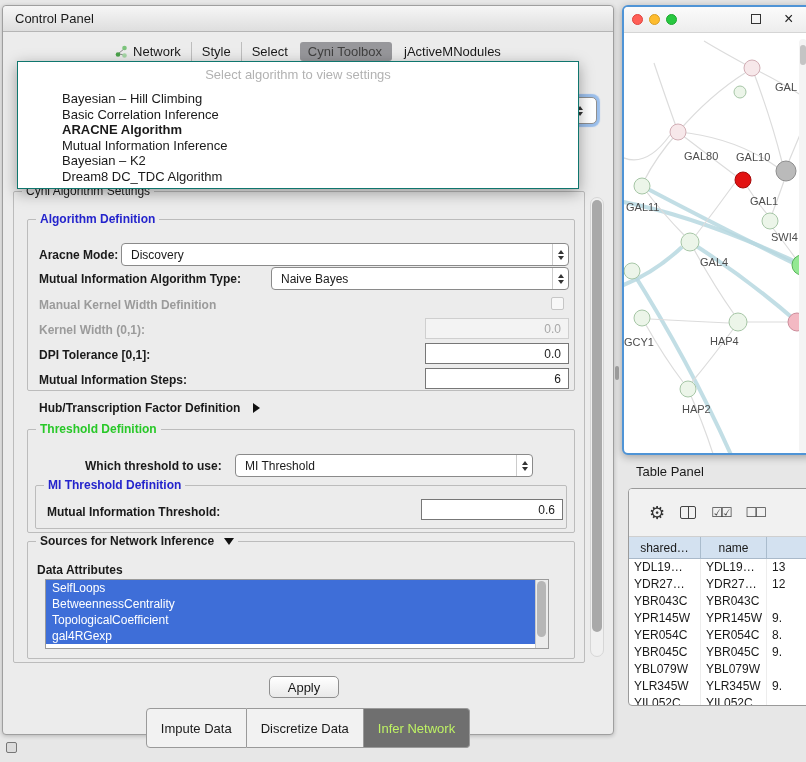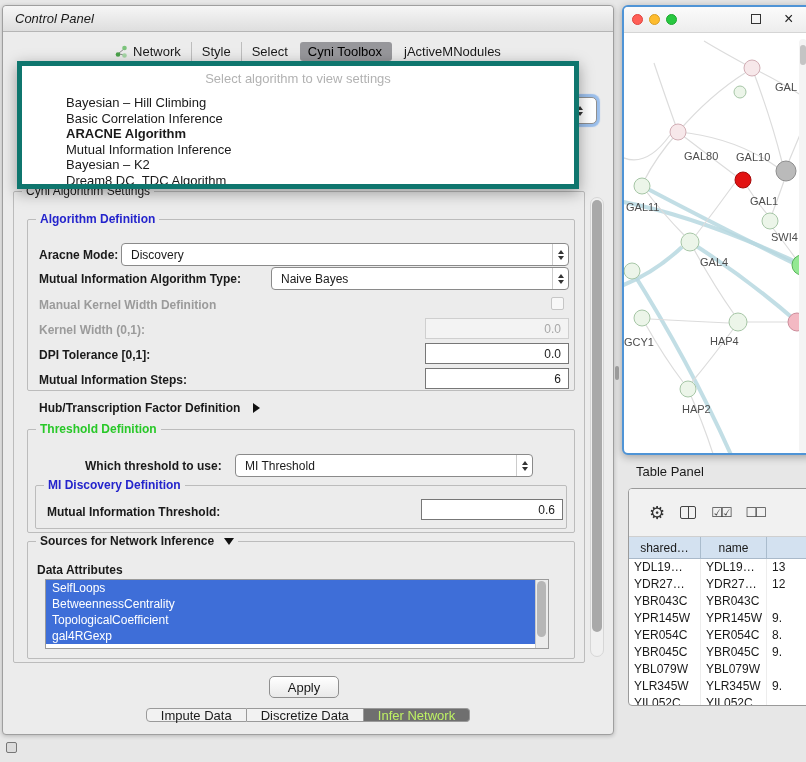--- a/index.html
+++ b/index.html
@@ -5,31 +5,31 @@
   html,body{margin:0;padding:0;background:#e7e7e7;}
   *{box-sizing:border-box;}
   .screen{position:relative;width:806px;height:762px;overflow:hidden;background:#e7e7e7;
           font-family:"Liberation Sans","DejaVu Sans",sans-serif;color:#1a1a1a;}
 
   
   .cp{position:absolute;left:2px;top:5px;width:612px;height:730px;background:#ececec;
       border:1px solid #9f9f9f;border-radius:4px;box-shadow:0 1px 4px rgba(0,0,0,.22);}
   .cp-titlebar{position:absolute;left:0;top:0;right:0;height:26px;
       background:linear-gradient(#f6f6f6,#dedede);border-bottom:1px solid #b5b5b5;
-      border-radius:4px 4px 0 0;display:flex;align-items:center;padding-left:12px;font-size:13px;font-style:italic;}
+      border-radius:4px 4px 0 0;display:flex;align-items:center;padding-left:12px;font-size:13px;}
   .cp-tabs{position:absolute;left:0;top:31px;right:0;height:24px;display:flex;
       justify-content:center;align-items:flex-end;font-size:13px;}
   .cp-tab{display:flex;align-items:center;gap:5px;padding:2px 10px;white-space:nowrap;cursor:default;}
   .cp-tab + .cp-tab{border-left:1px solid #bdbdbd;}
-  .cp-tab.selected{background:#97979b;color:#000000;border-radius:3px;margin:0 2px;border-left:none;padding-left:8px;}
+  .cp-tab.selected{background:#97979b;color:#404040;border-radius:3px;margin:0 2px;border-left:none;padding-left:8px;}
   .cp-tab.selected + .cp-tab{border-left:none;}
 
   
   .algo-popup{position:absolute;left:14px;top:55px;width:562px;height:128px;background:#fff;
-      border:5px solid #0f766e;box-shadow:0 4px 14px rgba(0,0,0,.35);z-index:30;font-size:13px;overflow:hidden;}
+      border:1px solid #0f766e;box-shadow:0 4px 14px rgba(0,0,0,.35);z-index:30;font-size:13px;overflow:hidden;}
   .popup-placeholder{color:#b2b2b2;text-align:center;padding:5px 0 9px;}
   .popup-item{padding-left:4px;line-height:15.5px;white-space:nowrap;margin-left:40px;}
   .popup-item.selected{font-weight:bold;}
 
   .combo-fragment{position:absolute;left:560px;top:91px;width:34px;height:27px;background:#fff;
       border:1px solid #8f8f8f;border-radius:5px;z-index:10;display:flex;align-items:center;
       justify-content:center;box-shadow:0 0 1px 3px rgba(100,160,235,.6);}
 
   
   .groupbox{position:absolute;border:1px solid #bcbcbc;border-radius:2px;}
@@ -62,21 +62,21 @@
   .attr-scroll{position:absolute;right:0;top:0;width:13px;height:100%;background:#ececec;border-left:1px solid #c9c9c9;}
   .attr-scroll .thumb{position:absolute;left:1px;top:1px;width:9px;height:56px;background:#b6b6b6;border-radius:5px;}
 
   .settings-scroll{position:absolute;left:587px;top:191px;width:14px;height:460px;background:#f0f0f0;
       border:1px solid #d6d6d6;border-radius:7px;}
   .settings-scroll .thumb{position:absolute;left:1px;top:2px;width:10px;height:432px;background:#a9a9a9;border-radius:6px;}
 
   .apply-btn{position:absolute;left:266px;top:670px;width:70px;height:22px;border:1px solid #8f8f8f;border-radius:5px;
       background:linear-gradient(#ffffff,#e9e9e9);font-size:13px;display:flex;align-items:center;justify-content:center;}
 
-  .bottom-tabs{position:absolute;left:0;right:0;top:702px;height:14px;display:flex;justify-content:center;font-size:13px;border-radius:9px;}
+  .bottom-tabs{position:absolute;left:0;right:0;top:702px;height:40px;display:flex;justify-content:center;font-size:13px;border-radius:9px;}
   .bt{display:flex;align-items:center;padding:0 14px;background:#f2f2f2;border:1px solid #9a9a9a;border-left:none;}
   .bt:first-child{border-left:1px solid #9a9a9a;border-radius:4px 0 0 4px;}
   .bt:last-child{border-radius:0 4px 4px 0;}
   .bt.selected{background:#6f6f6f;color:#bef264;}
 
   
   .net-win{position:absolute;left:622px;top:5px;width:192px;height:450px;background:#fff;
       border:2px solid #4f94d6;border-radius:6px;box-shadow:0 2px 8px rgba(0,0,0,.3);overflow:hidden;}
   .net-titlebar{position:absolute;left:0;top:0;right:0;height:26px;
       background:linear-gradient(#fbfbfb,#ededed);border-bottom:1px solid #d5d5d5;}
@@ -232,21 +232,21 @@
     <span class="lbl" style="left:82px;top:452px;">Which threshold to use:</span>
     <div class="combo" style="left:232px;top:448px;width:298px;">
       <span class="txt">MI Threshold</span>
       <span class="arrows">
           <i class="tri-up"></i>
           <i class="tri-dn"></i>
         </span>
     </div>
 
     <div class="groupbox" style="left:32px;top:479px;width:532px;height:44px;">
-      <span class="gb-title blue">MI Discovery Definition</span>
+      <span class="gb-title blue">MI Threshold Definition</span>
     </div>
     <span class="lbl" style="left:44px;top:498px;">Mutual Information Threshold:</span>
     <div class="field" style="left:418px;top:493px;width:142px;">
       <span>0.6</span>
     </div>
 
     <div class="groupbox" style="left:24px;top:535px;width:548px;height:118px;">
       <span class="gb-title boldblack">
         <span>Sources for Network Inference</span>
         <span class="tri-down"></span>

